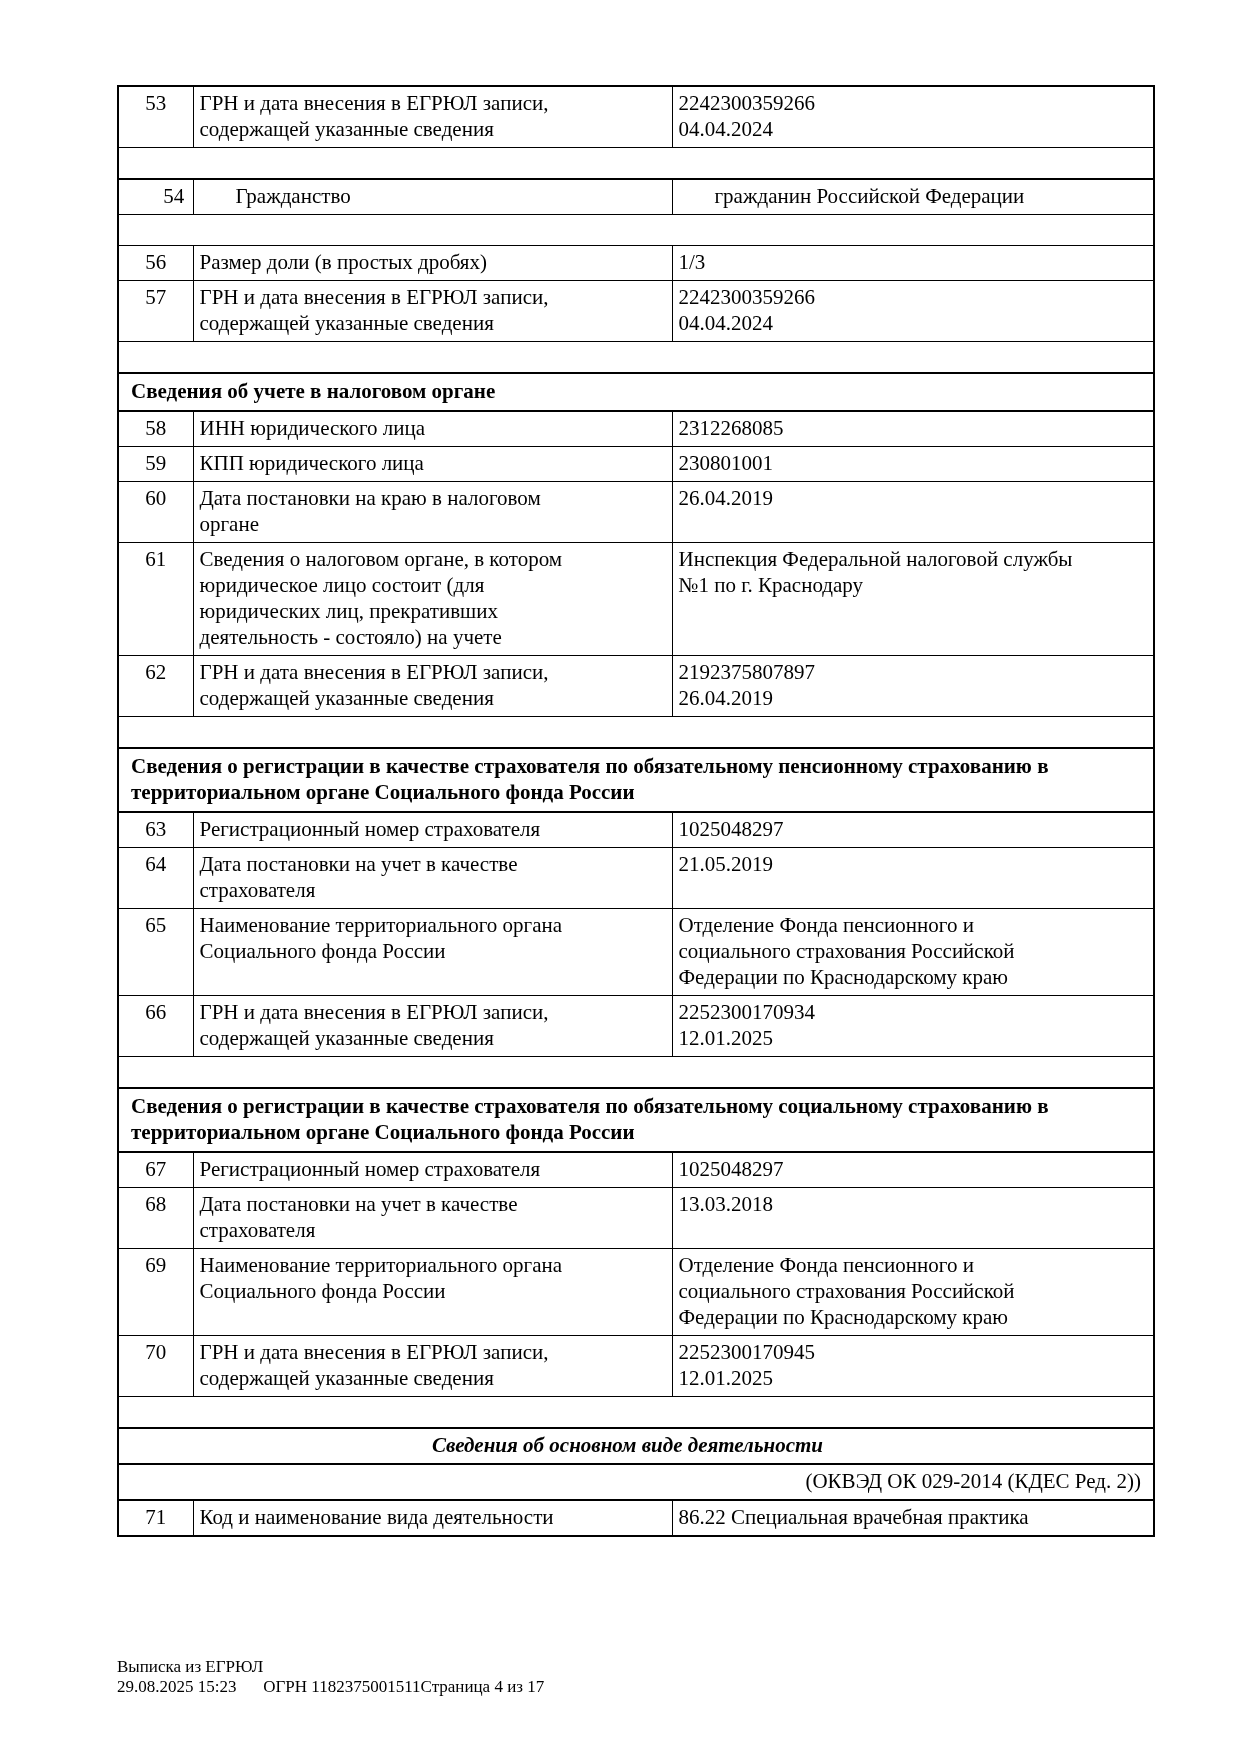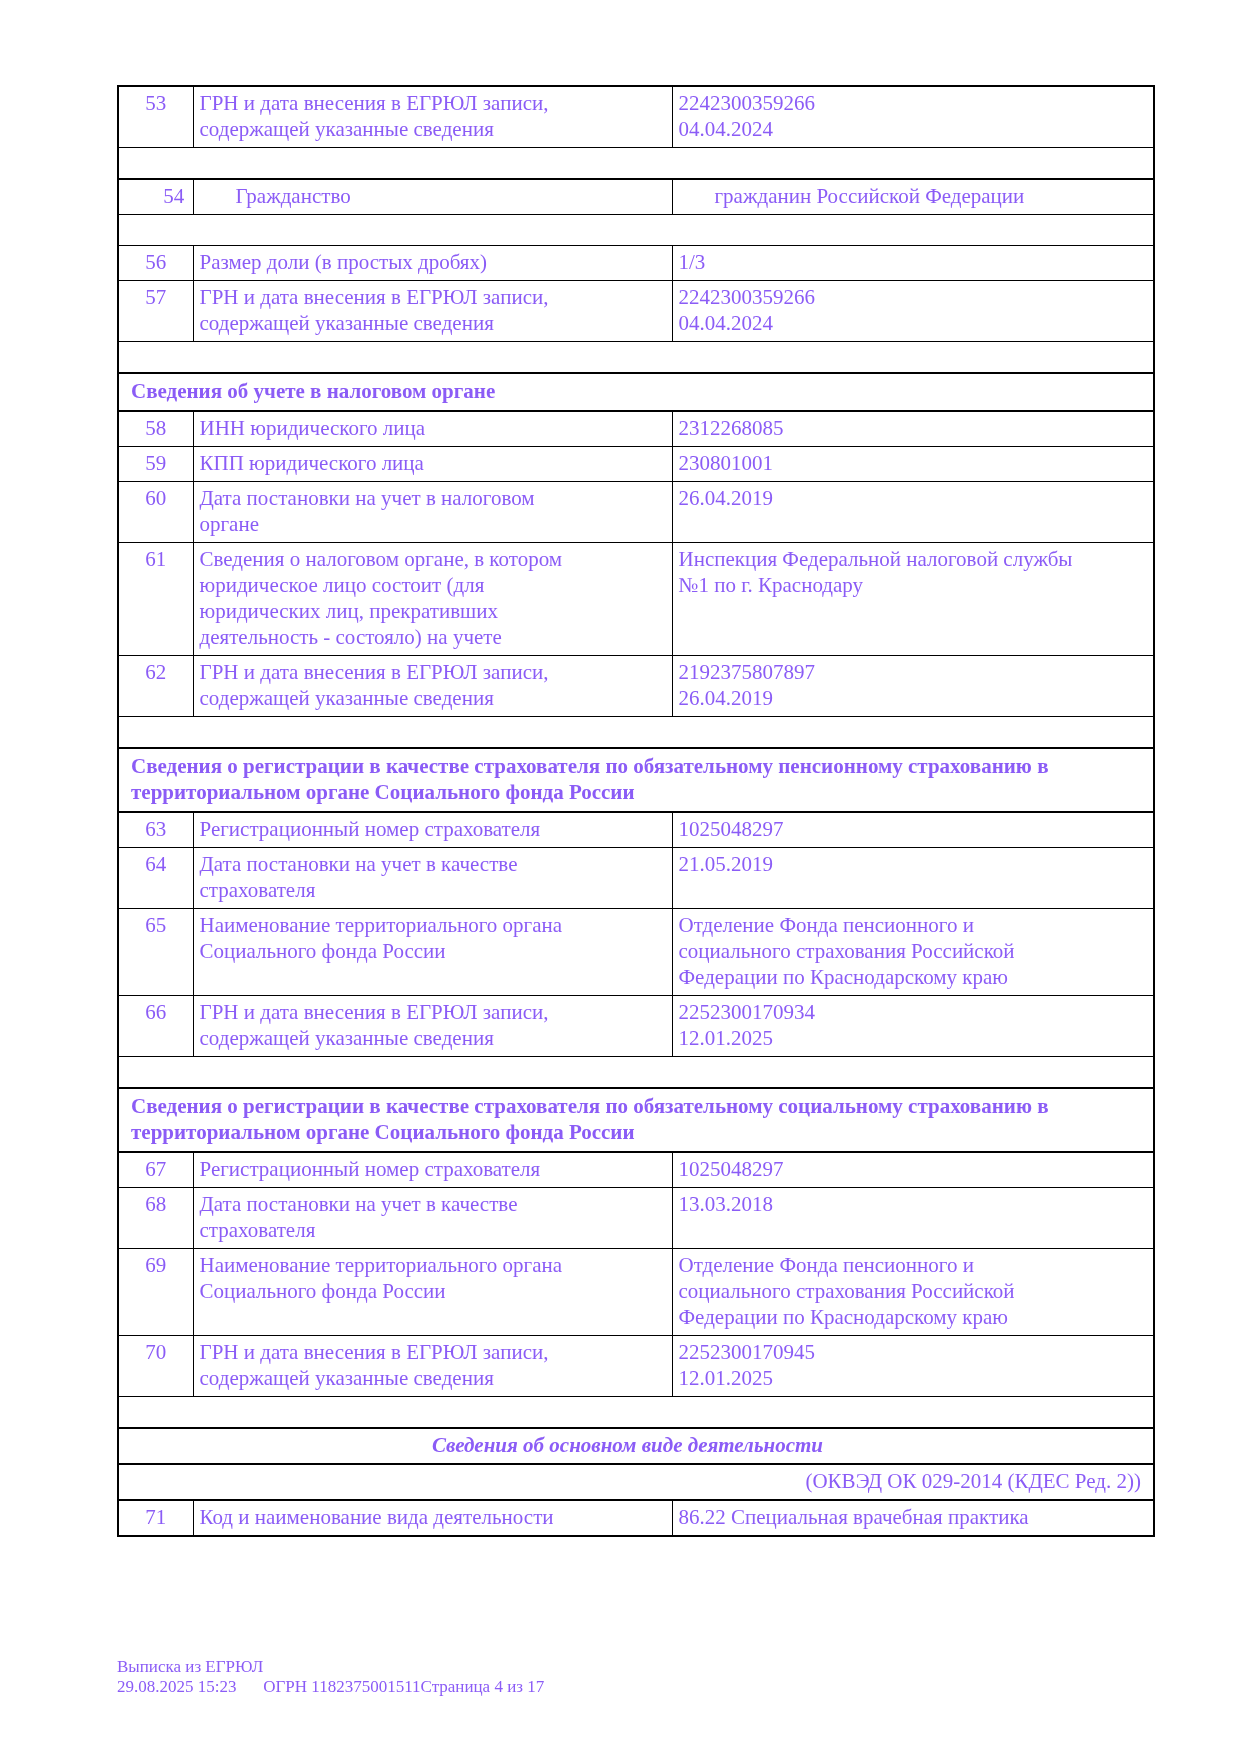--- a/index.html
+++ b/index.html
@@ -1,21 +1,21 @@
 <!DOCTYPE html>
 <html><head>
 <meta charset="utf-8">
 <style>
   html,body{margin:0;padding:0;background:#e8e8e8;}
   .page{
     position:relative;
     width:1240px;height:1755px;
     background:#ffffff;
     font-family:"Liberation Serif","DejaVu Serif",serif;
-    color:#8b5cf6;
+    color:#000000;
     margin:0 auto;
     overflow:hidden;
   }
   table.doc{
     position:absolute;left:117px;top:85px;width:1036px;
     border-collapse:collapse;table-layout:fixed;
     font-size:21px;line-height:26px;
   }
   table.doc td{
     border:1px solid #000;
@@ -106,21 +106,21 @@
         <td class="c-label">ИНН юридического лица</td>
         <td class="c-value">2312268085</td>
       </tr>
       <tr>
         <td class="c-num">59</td>
         <td class="c-label">КПП юридического лица</td>
         <td class="c-value">230801001</td>
       </tr>
       <tr>
         <td class="c-num">60</td>
-        <td class="c-label">Дата постановки на учет в налоговом
+        <td class="c-label">Дата постановки на краю в налоговом
 органе</td>
         <td class="c-value">26.04.2019</td>
       </tr>
       <tr>
         <td class="c-num">61</td>
         <td class="c-label">Сведения о налоговом органе, в котором
 юридическое лицо состоит (для
 юридических лиц, прекративших
 деятельность - состояло) на учете</td>
         <td class="c-value">Инспекция Федеральной налоговой службы

